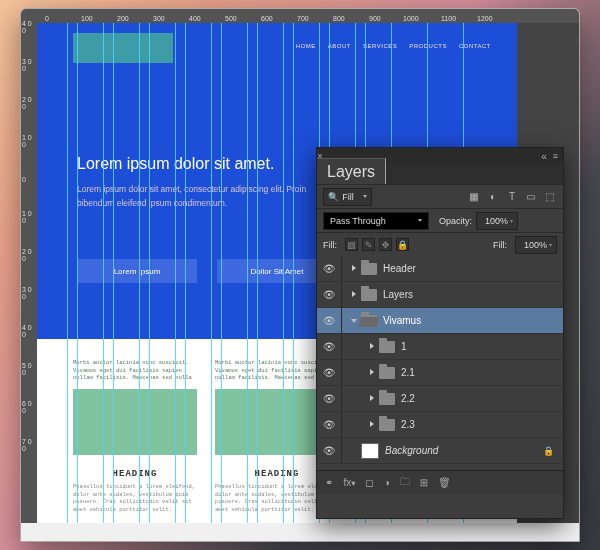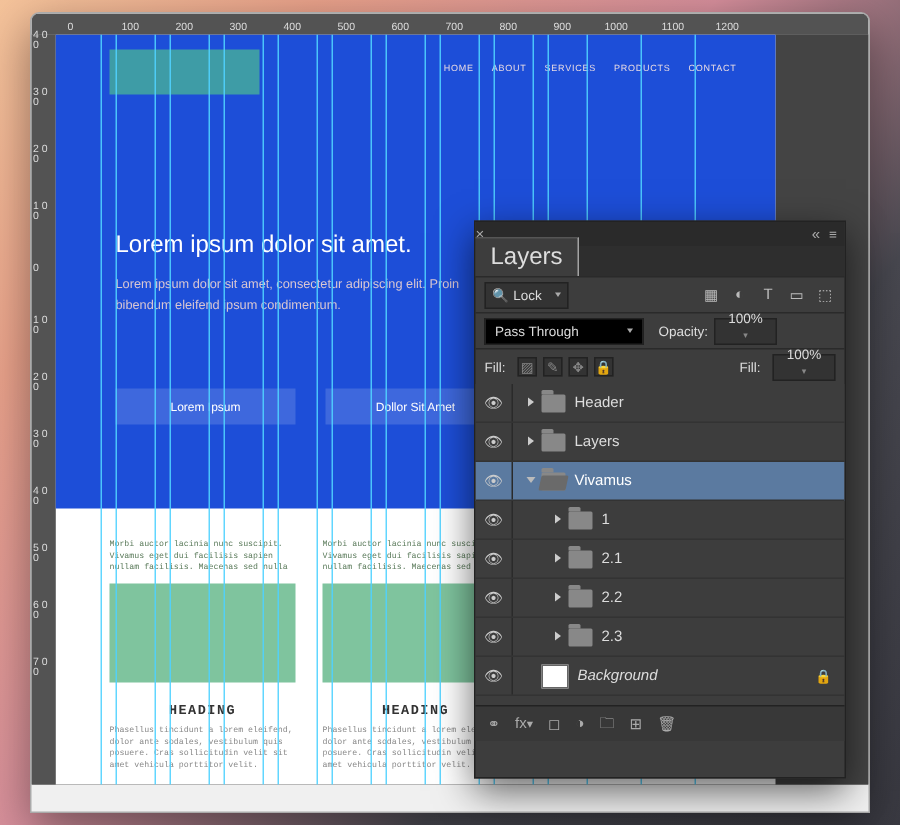--- a/index.html
+++ b/index.html
@@ -175,21 +175,21 @@
   }
   .filter-kind .mag{font-size:9px;}
   .type-icons { display:flex; gap:5px; margin-left:auto; font-size:10px; color:#bbb; }
   .type-icons span{width:14px;text-align:center;}
 
   .blend {
     background:#000000;border:1px solid #222;padding:2px 6px;font-size:9px;width:106px;height:18px;display:flex;align-items:center;justify-content:space-between;
   }
   .opa-label{font-size:9px;margin-left:6px;}
   .pct {
-    background:#333;border:1px solid #222;padding:2px 4px;font-size:9px;width:42px;height:18px;display:flex;align-items:center;justify-content:flex-end;gap:2px;flex-direction:column;
+    background:#333;border:1px solid #222;padding:2px 4px;font-size:9px;width:42px;height:18px;display:flex;align-items:center;justify-content:flex-end;gap:2px;
   }
   .pct .arw{color:#888;font-size:6px;}
 
   .lock-row { font-size:9px; }
   .lock-icons{display:flex;gap:4px;margin-left:4px;color:#888;font-size:9px;}
   .lock-icons span{width:13px;height:13px;display:flex;align-items:center;justify-content:center;background:#333;border:1px solid #222;}
 
   .layer-list {
     flex:1; overflow:auto; height:214px; background:#3d3d3d;
   }
@@ -355,21 +355,21 @@
     <span class="x">«</span>
     <span class="burger" style="margin-left:6px">≡</span>
   </div>
   <div class="panel-tabs">
     <div class="tab">Layers</div>
   </div>
 
   <div class="panel-row">
     <div class="filter-kind">
       <span class="mag">🔍</span>
-      <span>Lock</span>
+      <span>Fill</span>
       <span class="triangle tri-down-s" style="margin-left:6px"></span>
     </div>
     <div class="type-icons">
       <span>▦</span>
       <span>◐</span>
       <span>T</span>
       <span>▭</span>
       <span>⬚</span>
     </div>
   </div>

